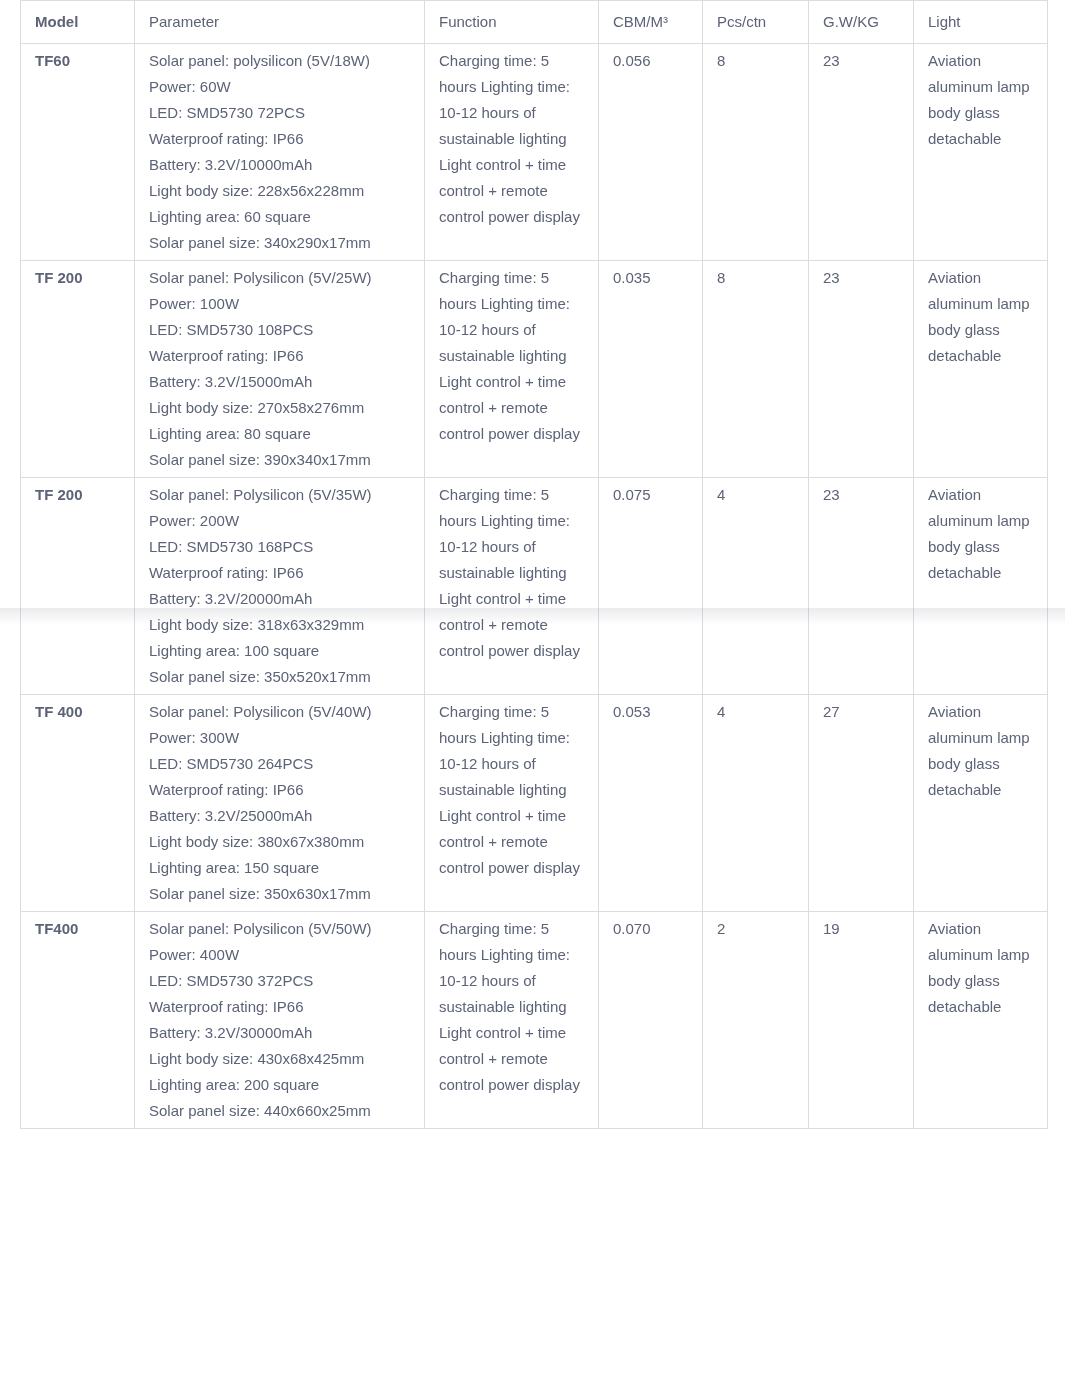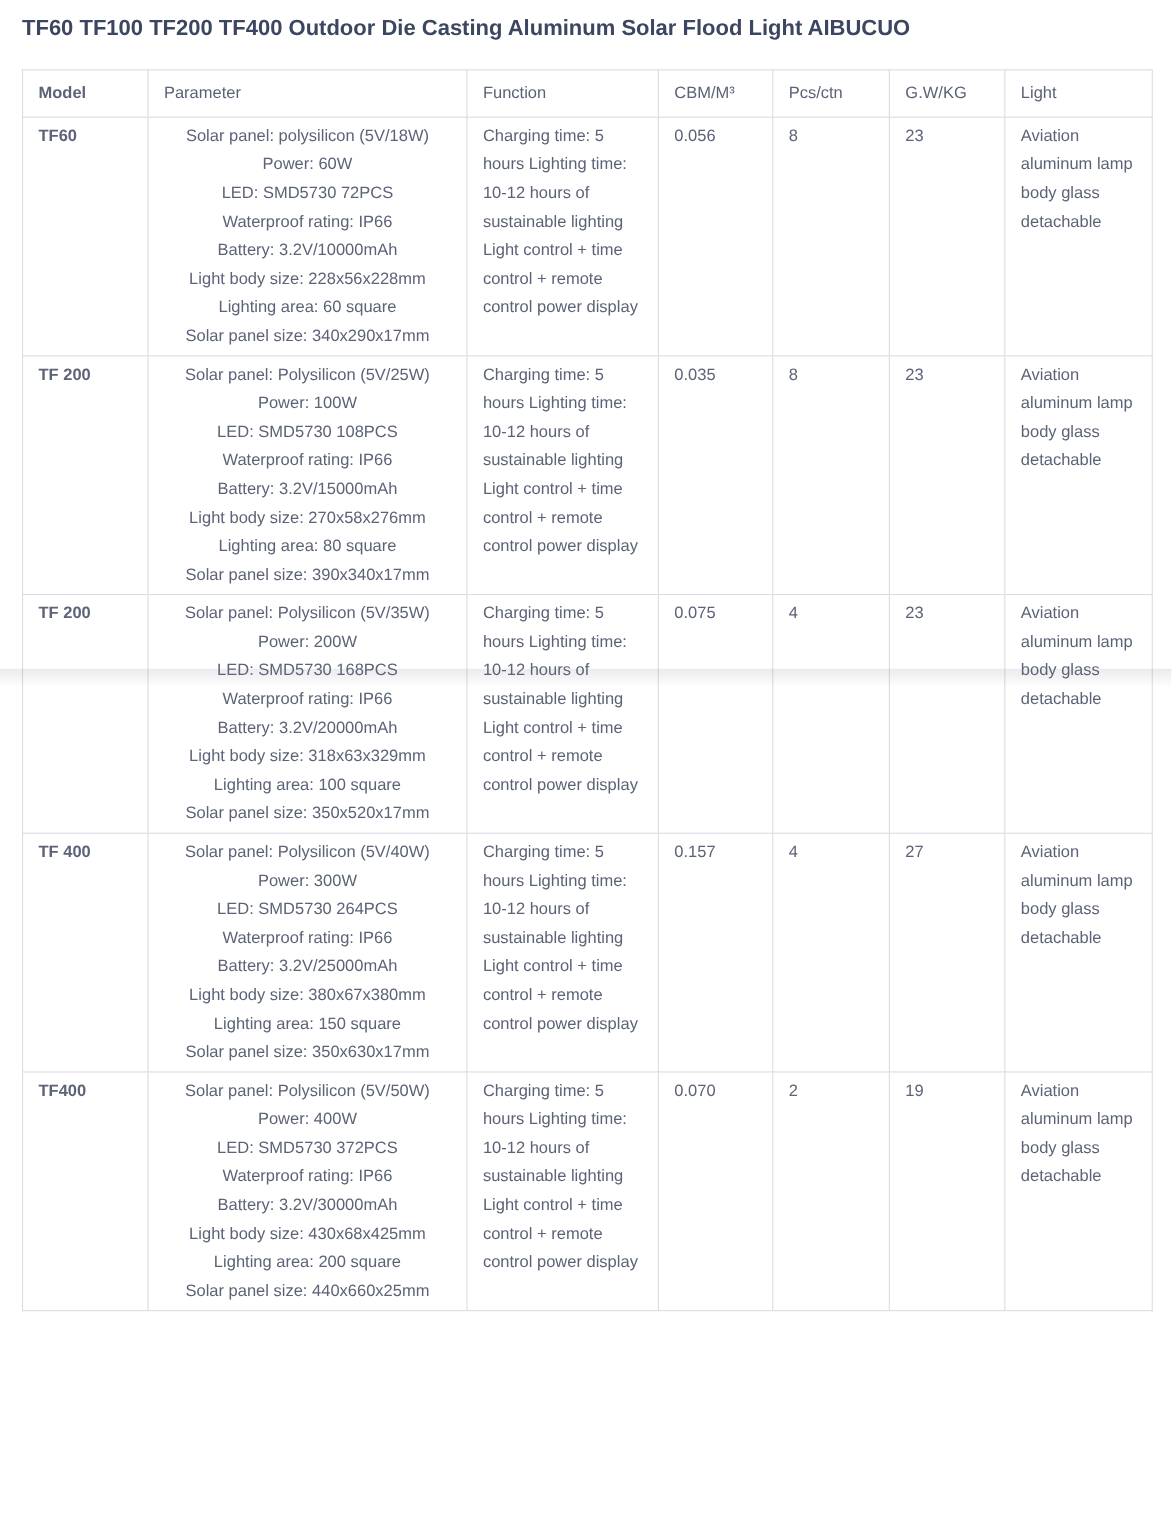--- a/index.html
+++ b/index.html
@@ -39,38 +39,37 @@
     border: 1px solid #dbdce1;
     vertical-align: top;
     text-align: left;
     padding: 4px 14px;
     line-height: 26px;
     font-weight: normal;
     overflow: hidden;
   }
   .spec thead th { padding: 8px 14px; line-height: 26px; }
   .spec .bold-cell { font-weight: bold; margin-left: 30px; }
-  .spec .lines { white-space: pre-line; text-align: center; }
+  .spec .lines { white-space: pre-line; }
   
   .seam {
     position: absolute;
     left: 0;
     top: 608px;
     width: 1065px;
     height: 17px;
     background: linear-gradient(to bottom, rgba(109,113,128,0.14), rgba(255,255,255,0));
     pointer-events: none;
   }
 </style>
 </head>
 <body>
 
 <div class="page">
 
-  <h1 class="page-title">TF60 TF100 TF200 TF400 Outdoor Die Casting Aluminum Solar Flood Light AIBUCUO</h1>
 
   <table class="spec">
     <colgroup>
       <col class="c-model">
         <col class="c-param">
         <col class="c-func">
       <col class="c-cbm">
         <col class="c-pcs">
         <col class="c-gw">
         <col class="c-remark">
@@ -147,21 +146,21 @@
             <div class="lines">Solar panel: Polysilicon (5V/40W)
 Power: 300W
 LED: SMD5730 264PCS
 Waterproof rating: IP66
 Battery: 3.2V/25000mAh
 Light body size: 380x67x380mm
 Lighting area: 150 square
 Solar panel size: 350x630x17mm</div>
           </td>
         <td>Charging time: 5 hours Lighting time: 10-12 hours of sustainable lighting Light control + time control + remote control power display</td>
-        <td>0.157</td>
+        <td>0.053</td>
         <td>4</td>
         <td>27</td>
         <td>Aviation aluminum lamp body glass detachable</td>
       </tr>
       <tr>
         <td class="bold-cell">TF400</td>
         <td>
             <div class="lines">Solar panel: Polysilicon (5V/50W)
 Power: 400W
 LED: SMD5730 372PCS

